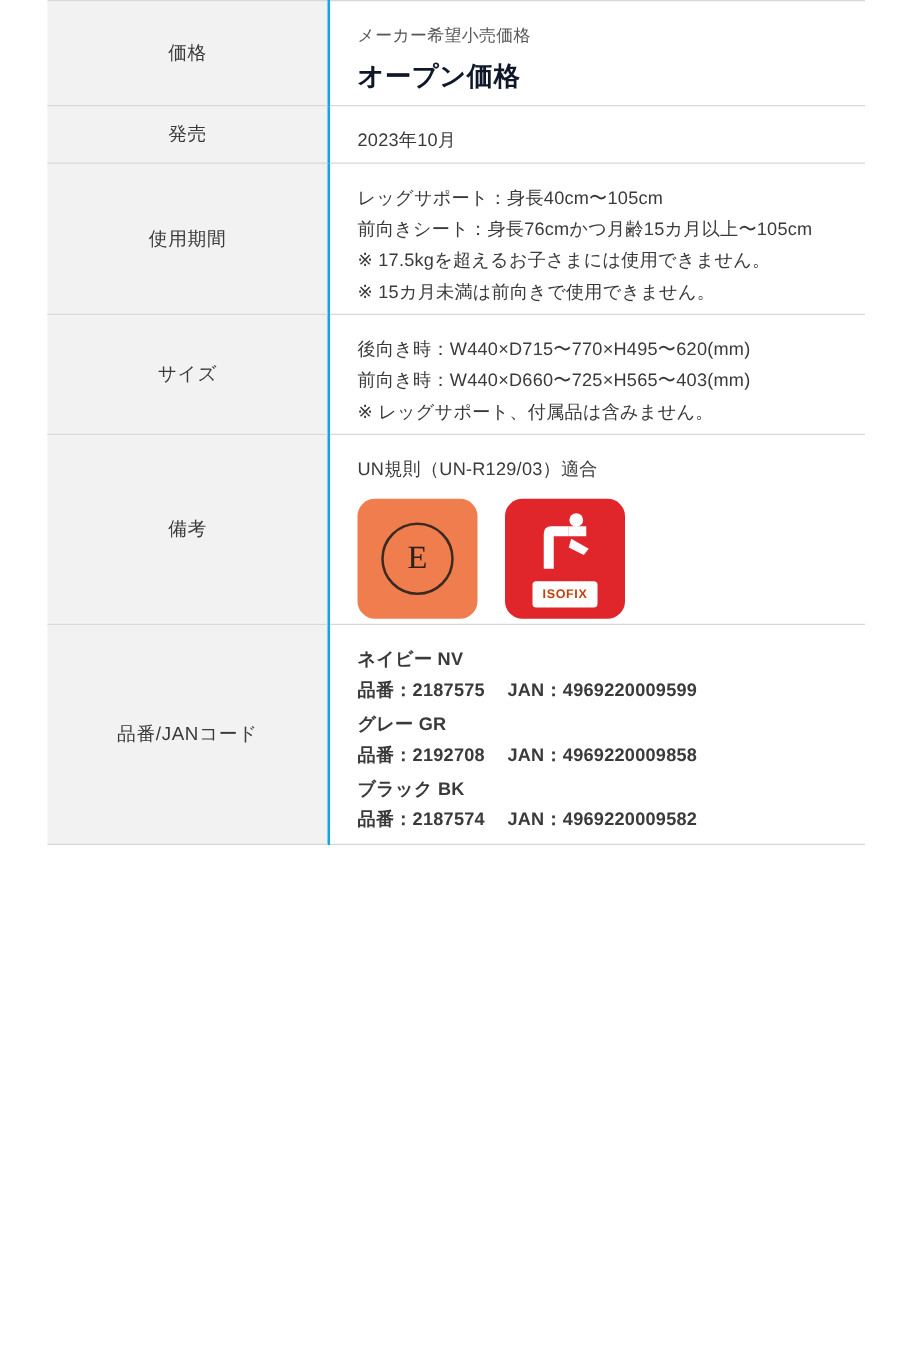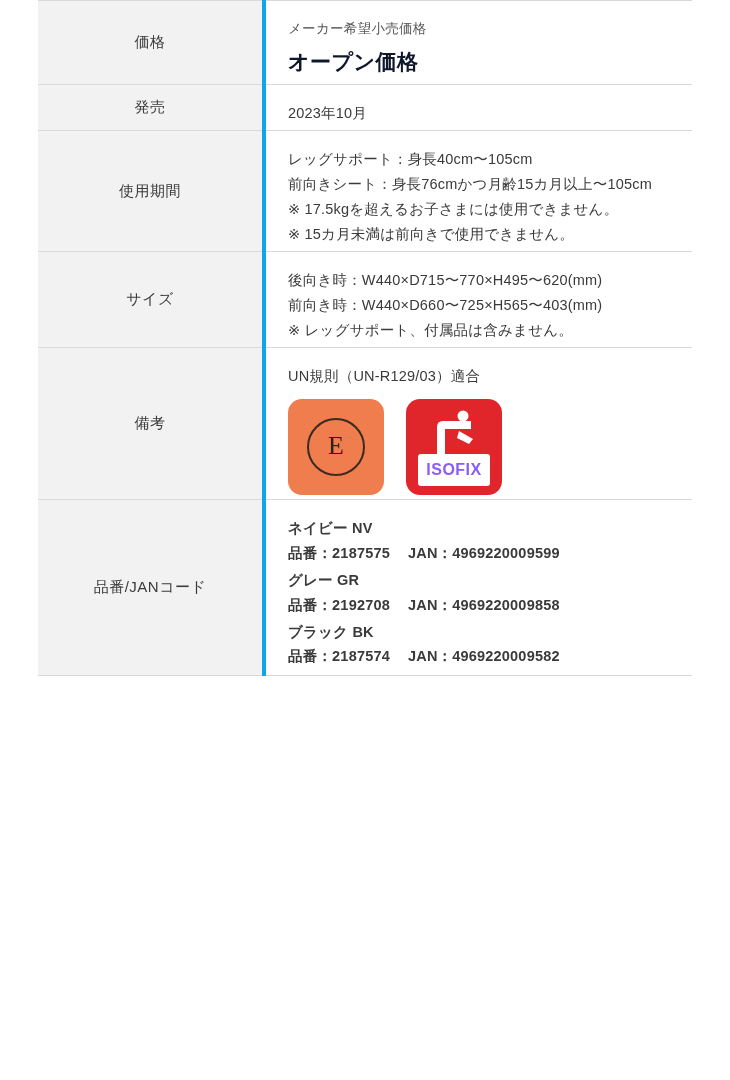--- a/index.html
+++ b/index.html
@@ -36,21 +36,21 @@
     border-top: 1px solid #d8d8d8;
   }
   table.spec th {
     width: 208px;
     background: #f2f2f2;
     font-weight: normal;
     font-size: 15px;
     color: #3a3a3a;
     text-align: center;
     vertical-align: middle;
-    border-right: 4px solid #0ea5e9;
+    border-right: 2px solid #0ea5e9;
     padding: 2px 8px;
     letter-spacing: 0.5px;
   }
   table.spec td {
     padding: 16px 18px 4px 22px;
     vertical-align: middle;
     font-size: 14.5px;
     line-height: 1.72;
     color: #3a3a3a;
     letter-spacing: 0.2px;
@@ -115,22 +115,22 @@
   .badge-isofix .pictogram {
     position: absolute;
     top: 10px;
     left: 50%;
     transform: translateX(-50%);
     width: 62px;
     height: 50px;
   }
   .badge-isofix .isofix-text {
     background: #ffffff;
-    color: #8b5cf6;
-    font-size: 16px;
+    color: #c2410c;
+    font-size: 10px;
     font-weight: bold;
     letter-spacing: 0.5px;
     padding: 2px 8px;
     border-radius: 3px;
     z-index: 2;
   }
   .colorgroup {
     margin-bottom: 2px;
     font-weight: bold;
   }

